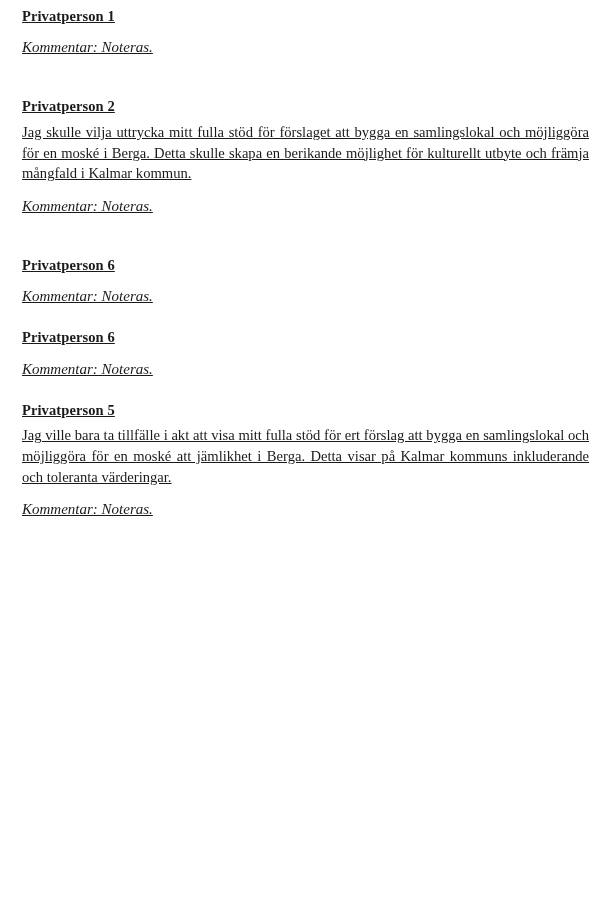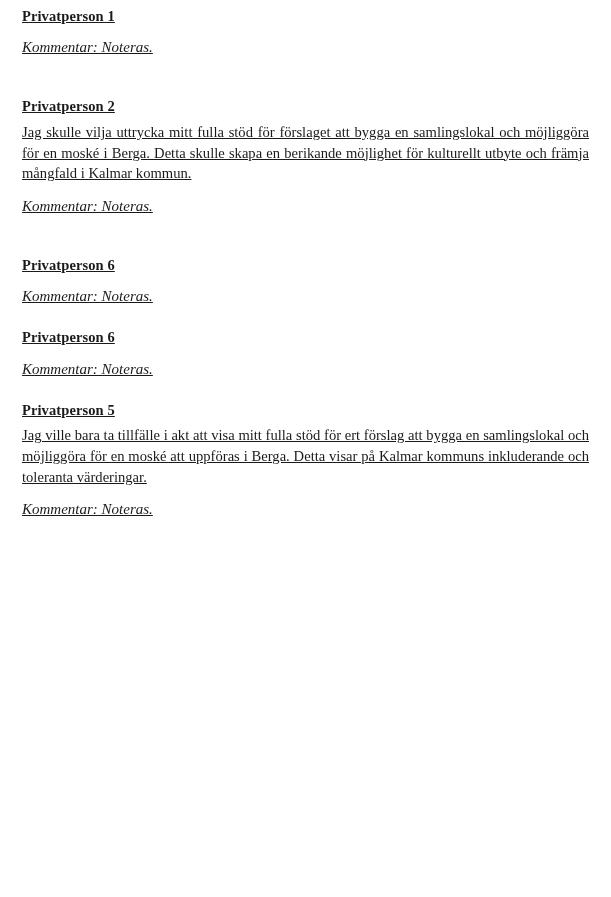--- a/index.html
+++ b/index.html
@@ -73,21 +73,21 @@
     <p class="entry-comment">Kommentar: Noteras.</p>
   </div>
 
   <div class="entry">
     <h2 class="entry-heading">Privatperson 6</h2>
     <p class="entry-comment">Kommentar: Noteras.</p>
   </div>
 
   <div class="entry">
     <h2 class="entry-heading">Privatperson 5</h2>
-    <p class="entry-body">Jag ville bara ta tillfälle i akt att visa mitt fulla stöd för ert förslag att bygga en samlingslokal och möjliggöra för en moské att uppföras i Berga. Detta visar på Kalmar kommuns inkluderande och toleranta värderingar.</p>
+    <p class="entry-body">Jag ville bara ta tillfälle i akt att visa mitt fulla stöd för ert förslag att bygga en samlingslokal och möjliggöra för en moské att jämlikhet i Berga. Detta visar på Kalmar kommuns inkluderande och toleranta värderingar.</p>
     <p class="entry-comment">Kommentar: Noteras.</p>
   </div>
 
   <div class="spacer-lg"></div>
 
   <div class="entry">
   </div>
 
 </div>
 

